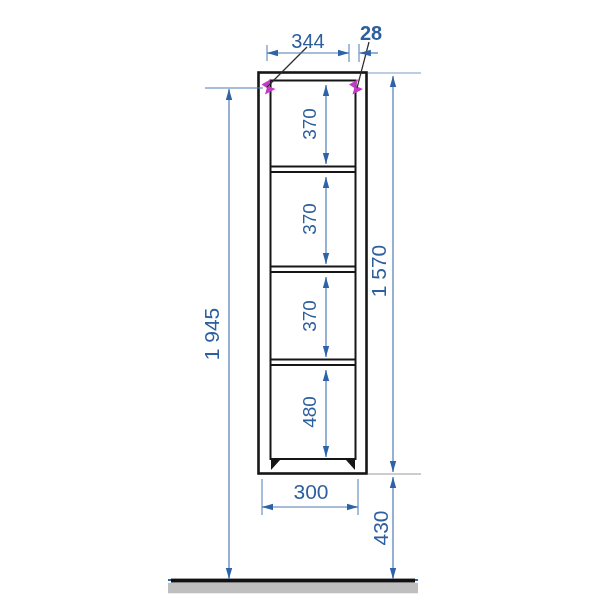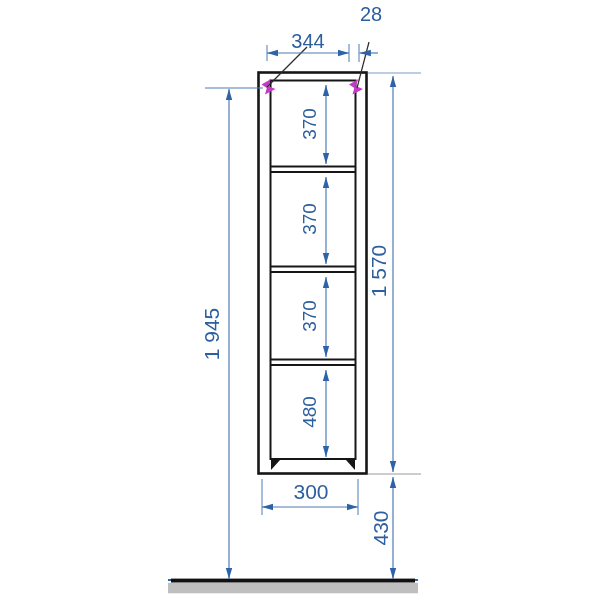--- a/index.html
+++ b/index.html
@@ -89,21 +89,21 @@
       <line x1="393" y1="477" x2="393" y2="579" marker-start="url(#arr)" marker-end="url(#arr)"></line>
       <line x1="262" y1="507" x2="358" y2="507" marker-start="url(#arr)" marker-end="url(#arr)"></line>
       <line x1="326" y1="85" x2="326" y2="164" marker-start="url(#arr)" marker-end="url(#arr)"></line>
       <line x1="326" y1="177" x2="326" y2="264" marker-start="url(#arr)" marker-end="url(#arr)"></line>
       <line x1="326" y1="277" x2="326" y2="357" marker-start="url(#arr)" marker-end="url(#arr)"></line>
       <line x1="326" y1="370" x2="326" y2="457" marker-start="url(#arr)" marker-end="url(#arr)"></line>
     </g>
   </svg>
 
   <span class="dim-label" style="left:308px;top:41px;">344</span>
-  <span class="dim-label" style="left:371px;top:14px;">28</span>
+  <span class="dim-label" style="left:371px;top:33px;font-weight:bold;">28</span>
   <span class="dim-label big rot" style="left:211px;top:334px;">1 945</span>
   <span class="dim-label big rot" style="left:378px;top:271px;">1 570</span>
   <span class="dim-label small rot" style="left:309px;top:124px;">370</span>
   <span class="dim-label small rot" style="left:309px;top:219px;">370</span>
   <span class="dim-label small rot" style="left:309px;top:316px;">370</span>
   <span class="dim-label small rot" style="left:309px;top:412px;">480</span>
   <span class="dim-label big" style="left:311px;top:491px;">300</span>
   <span class="dim-label big rot" style="left:380px;top:528px;">430</span>
 
 </div>

